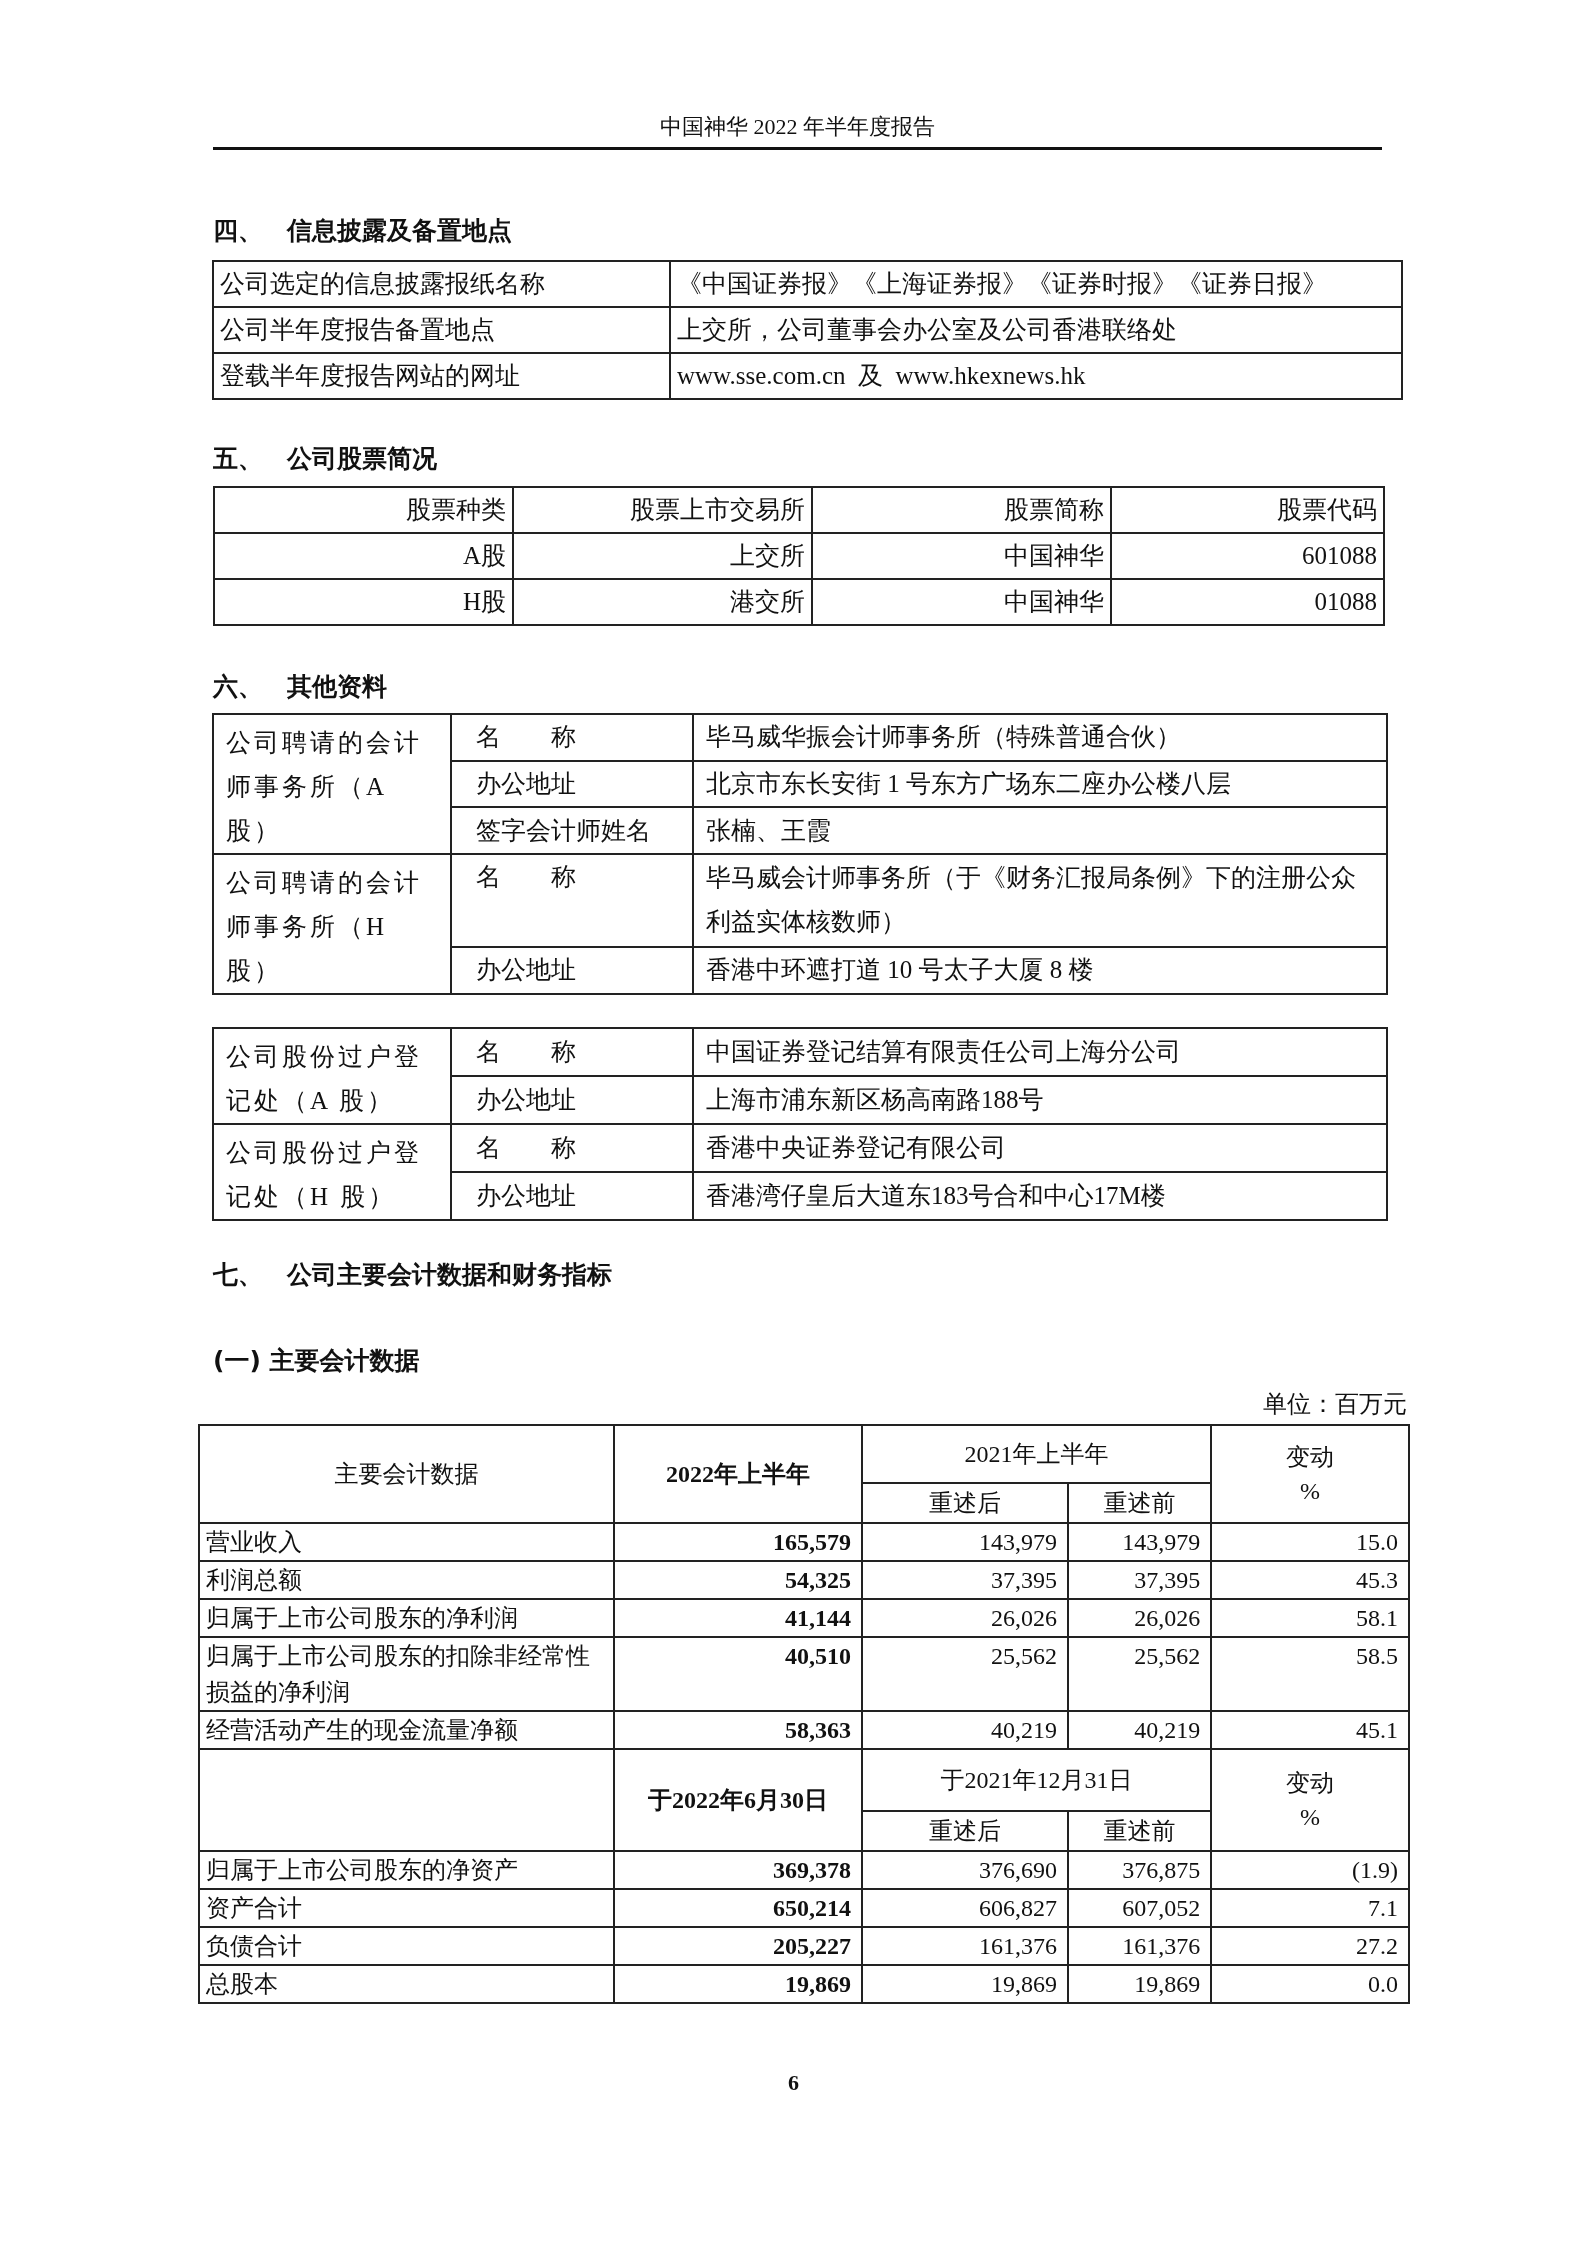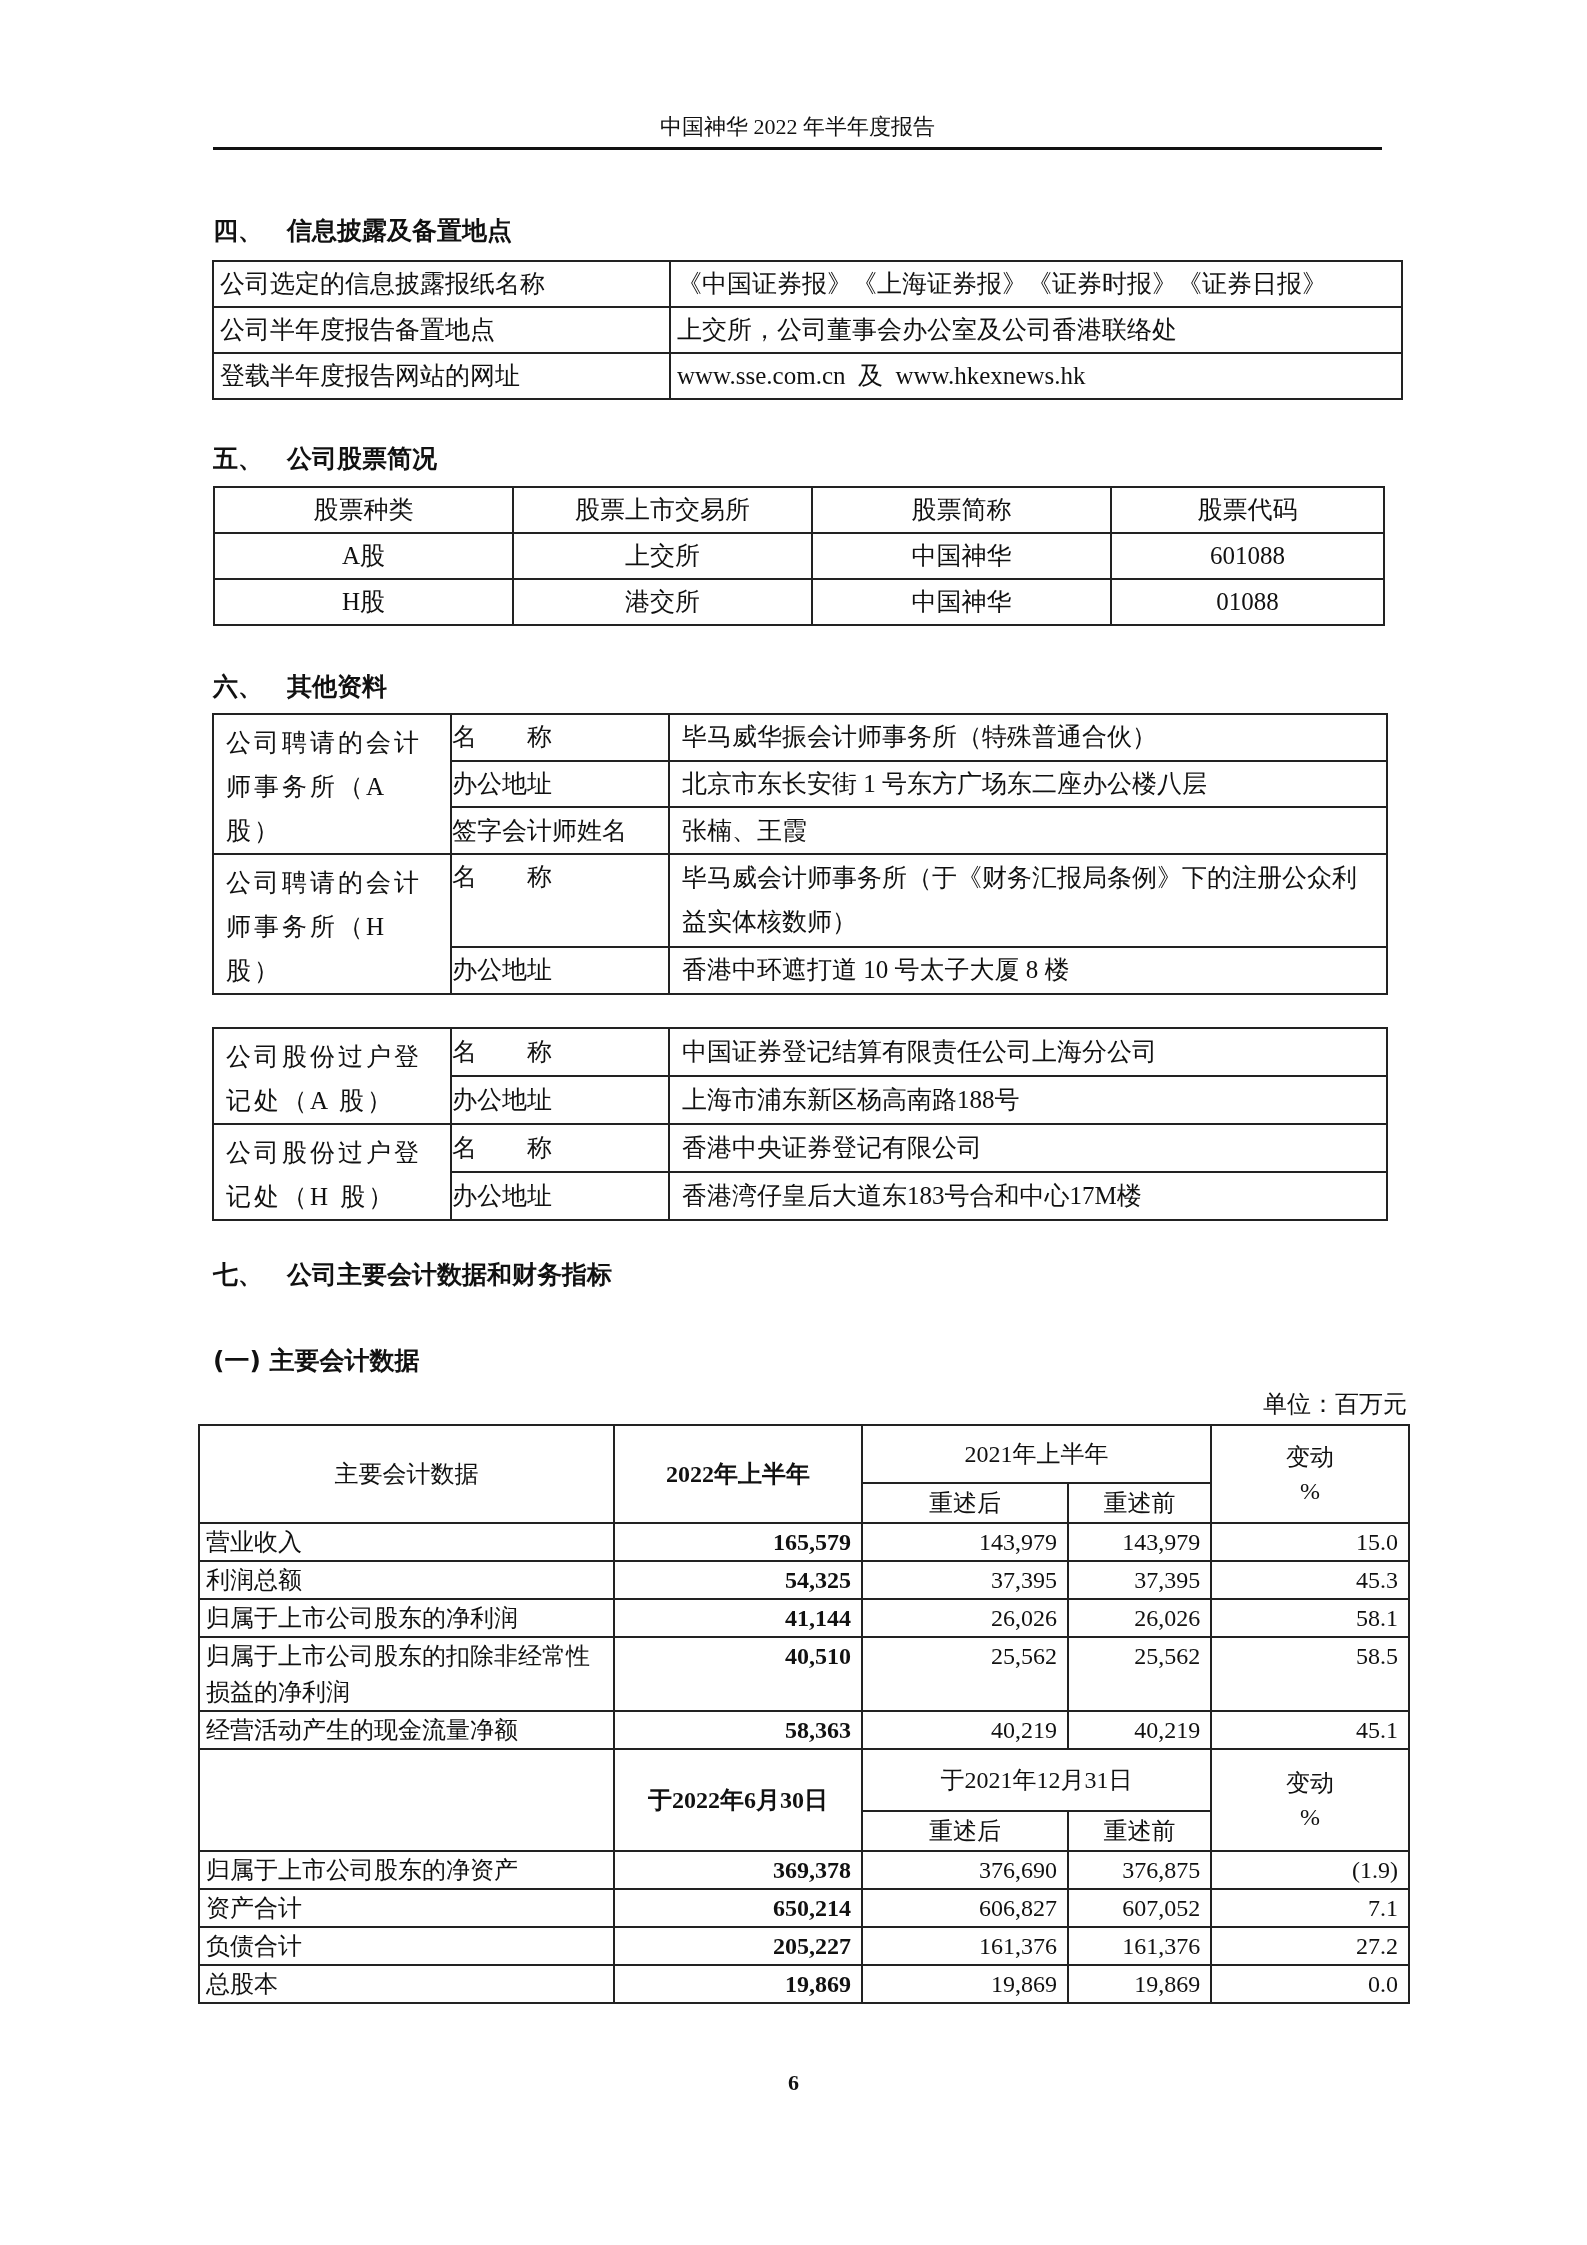--- a/index.html
+++ b/index.html
@@ -5,24 +5,24 @@
   html, body { margin:0; padding:0; background:#ffffff; }
   body { width:1587px; height:2245px; position:relative; font-family:"Liberation Serif","DejaVu Serif",serif; color:#111; }
   .abs { position:absolute; }
   .page-header { left:213px; width:1169px; top:112px; text-align:center; font-size:22px; }
   .header-rule { left:213px; width:1169px; top:147px; height:3px; background:#111; }
   .section-title { font-size:25px; font-weight:bold; font-family:"DejaVu Sans","Liberation Sans",sans-serif; letter-spacing:0px; }
   .section-title .num { display:inline-block; width:74px; }
   table { border-collapse:collapse; position:absolute; }
   td { border:2px solid #222; font-size:25px; padding:0 6px; vertical-align:middle; line-height:40px; }
   .t1 td { height:44px; }
-  .t2 td { text-align:center; height:44px; }
+  .t2 td { text-align:right; height:44px; }
   .t3 td { line-height:44px; height:44px; }
   .t3 td.grp { vertical-align:top; padding-top:6px; letter-spacing:3px; padding-left:12px;margin-left:44px; }
-  .t3 td.lab { padding-left:0; }
+  .t3 td.lab { padding-left:24px; }
   .t3 td.val { padding-left:12px; }
   .t5 td { font-size:24px; line-height:36px; height:36px; }
   .t5 td.num { text-align:right; padding-right:10px; }
   .t5 td.bold { font-weight:bold; }
   .t5 td.hdr { text-align:center; }
   .t5 td.top { vertical-align:top; }
   .unit { right:180px; top:1388px; font-size:24px; }
   .page-num { left:0; width:1587px; top:2070px; text-align:center; font-weight:bold; font-size:22px; }
 </style>
 </head>

